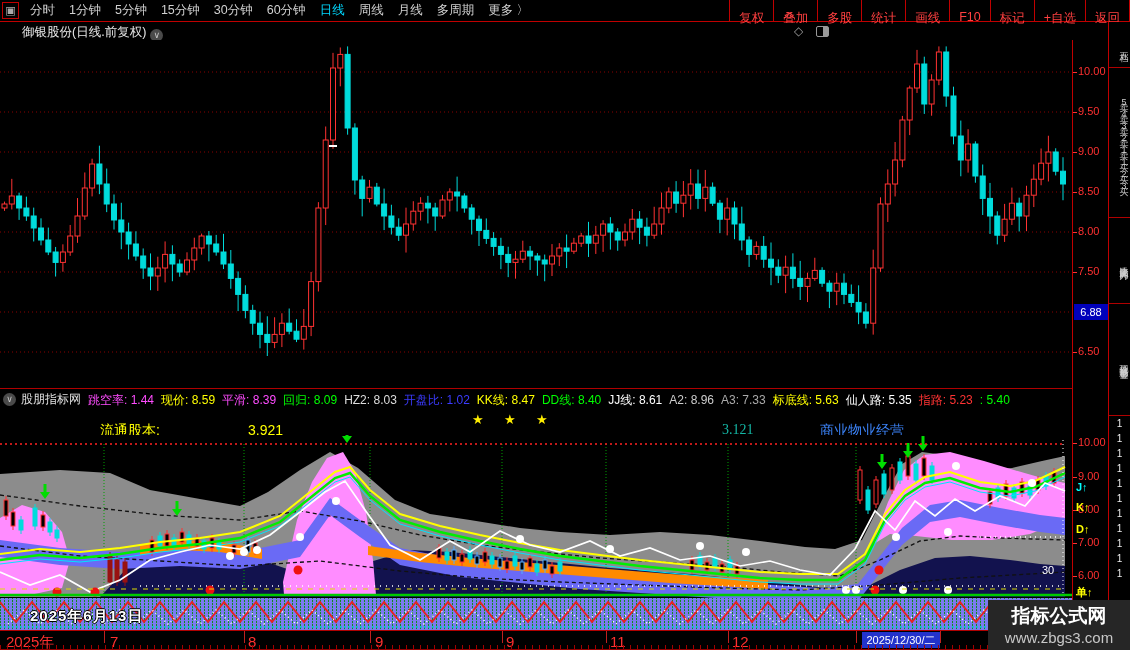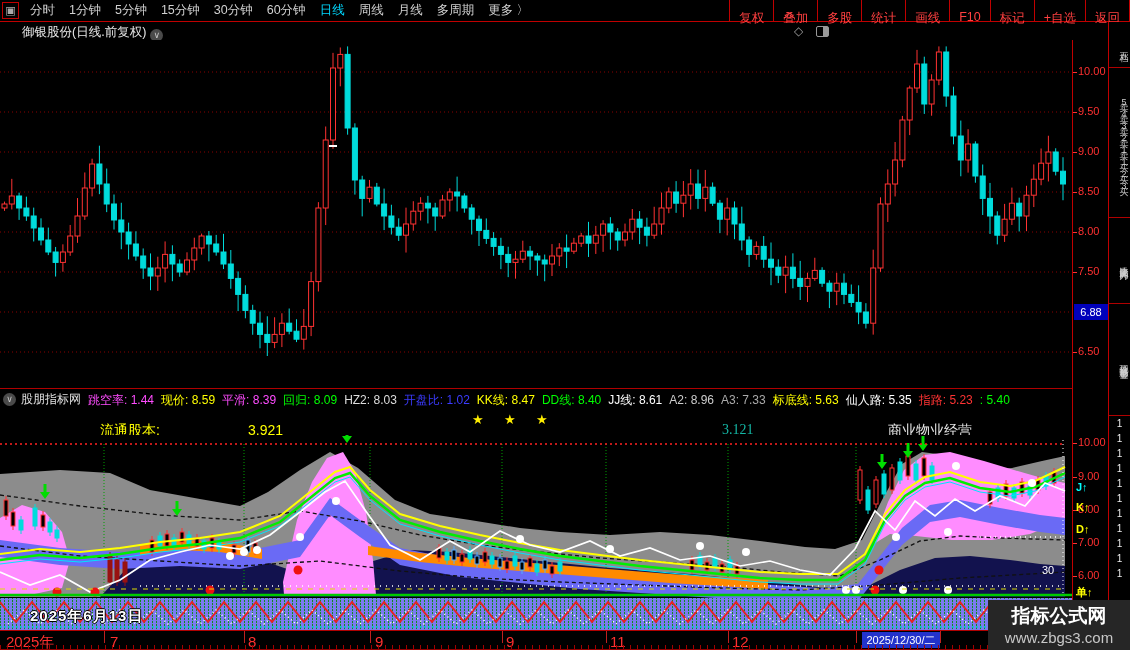--- a/index.html
+++ b/index.html
@@ -407,21 +407,21 @@
   <div id="indrow">
     <span class="chev-circle" style="margin:0 5px 0 3px">∨</span>
     <span class="src">股朋指标网</span>
     <span id="ind-items"><span class="ind-item" style="color: rgb(255, 76, 255);">跳空率: 1.44</span><span class="ind-item" style="color: rgb(255, 255, 0);">现价: 8.59</span><span class="ind-item" style="color: rgb(255, 76, 255);">平滑: 8.39</span><span class="ind-item" style="color: rgb(0, 255, 0);">回归: 8.09</span><span class="ind-item" style="color: rgb(221, 221, 221);">HZ2: 8.03</span><span class="ind-item" style="color: rgb(59, 59, 255);">开盘比: 1.02</span><span class="ind-item" style="color: rgb(255, 255, 0);">KK线: 8.47</span><span class="ind-item" style="color: rgb(0, 255, 0);">DD线: 8.40</span><span class="ind-item" style="color: rgb(255, 255, 255);">JJ线: 8.61</span><span class="ind-item" style="color: rgb(204, 204, 204);">A2: 8.96</span><span class="ind-item" style="color: rgb(170, 170, 170);">A3: 7.33</span><span class="ind-item" style="color: rgb(255, 255, 0);">标底线: 5.63</span><span class="ind-item" style="color: rgb(255, 255, 255);">仙人路: 5.35</span><span class="ind-item" style="color: rgb(255, 51, 51);">指路: 5.23</span><span class="ind-item" style="color: rgb(0, 255, 0);">: 5.40</span></span>
   </div>
 
   <div id="inforow">
       <span class="inf" style="left: 100px; color: rgb(255, 255, 0);">流通股本:</span>
       <span class="inf" style="left: 248px; color: rgb(255, 255, 0);">3.921</span>
       <span class="inf" style="left: 722px; color: #14b8a6; font-family: Liberation Serif, serif;">3.121</span>
-      <span class="inf" style="left: 888px; color: #e5e5e5;">商业物业经营</span>
+      <span class="inf" style="left: 820px; color: #3b82f6;">商业物业经营</span>
       <span class="star" style="left: 472px;">★</span>
       <span class="star" style="left: 504px;">★</span>
       <span class="star" style="left: 536px;">★</span>
     </div>
 
   <svg id="lowsvg" style="top:435px" width="1072" height="163">
       <polygon points="0,39 60,35 110,38 150,55 200,64 240,71 268,57 300,35 330,17 358,33 395,65 430,79 470,85 520,93 560,97 610,100 660,97 710,100 760,106 805,112 835,114 862,105 882,65 902,29 922,17 952,21 982,35 1012,33 1042,26 1065,21 1065,162 0,162" fill="#8c8c8c"></polygon>
       <polygon points="100,162 130,130 170,117 210,113 250,121 290,135 330,149 370,127 410,115 450,117 490,121 530,125 570,129 610,133 650,136 690,139 730,143 770,147 810,151 845,156 870,150 900,135 935,123 970,121 1010,125 1040,129 1065,131 1065,162 100,162" fill="#12124e"></polygon>
       <line x1="104" y1="9" x2="104" y2="160" stroke="#00a000" stroke-width="1" stroke-dasharray="1 2"></line>
       <line x1="244" y1="9" x2="244" y2="160" stroke="#00a000" stroke-width="1" stroke-dasharray="1 2"></line>

